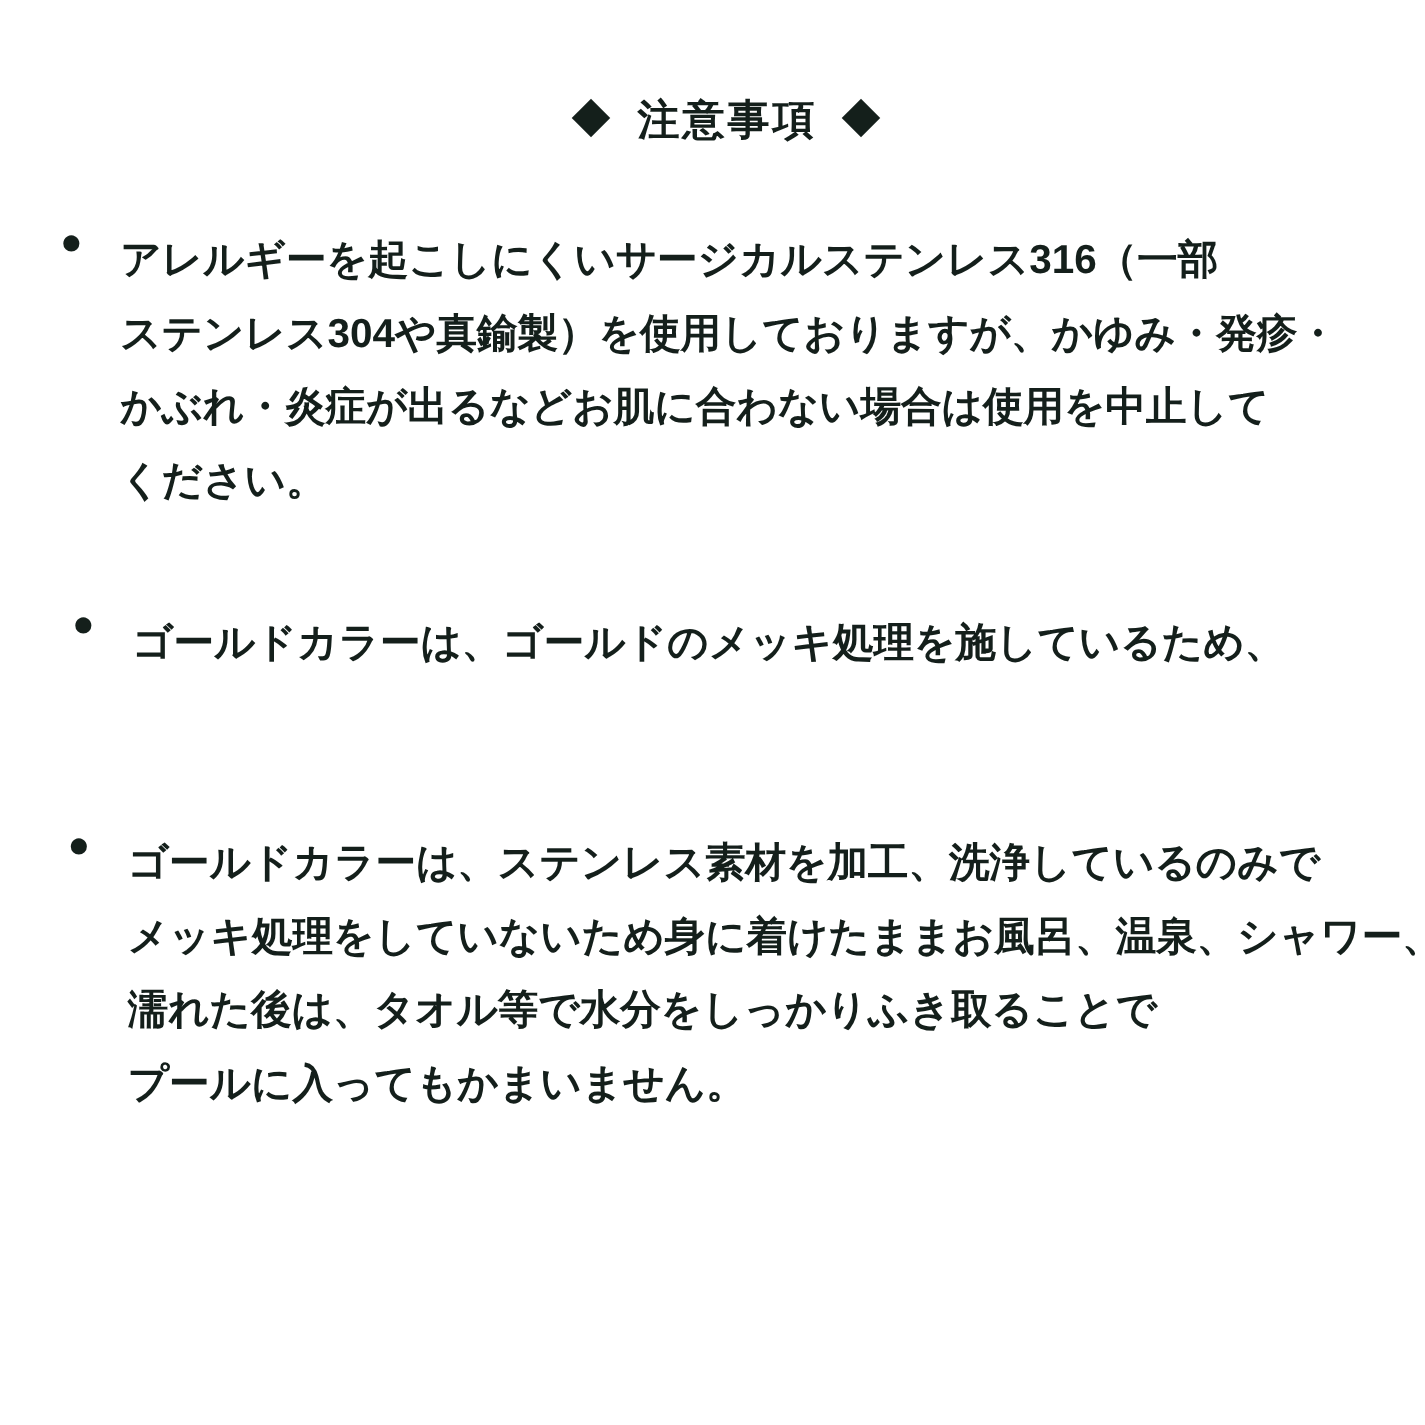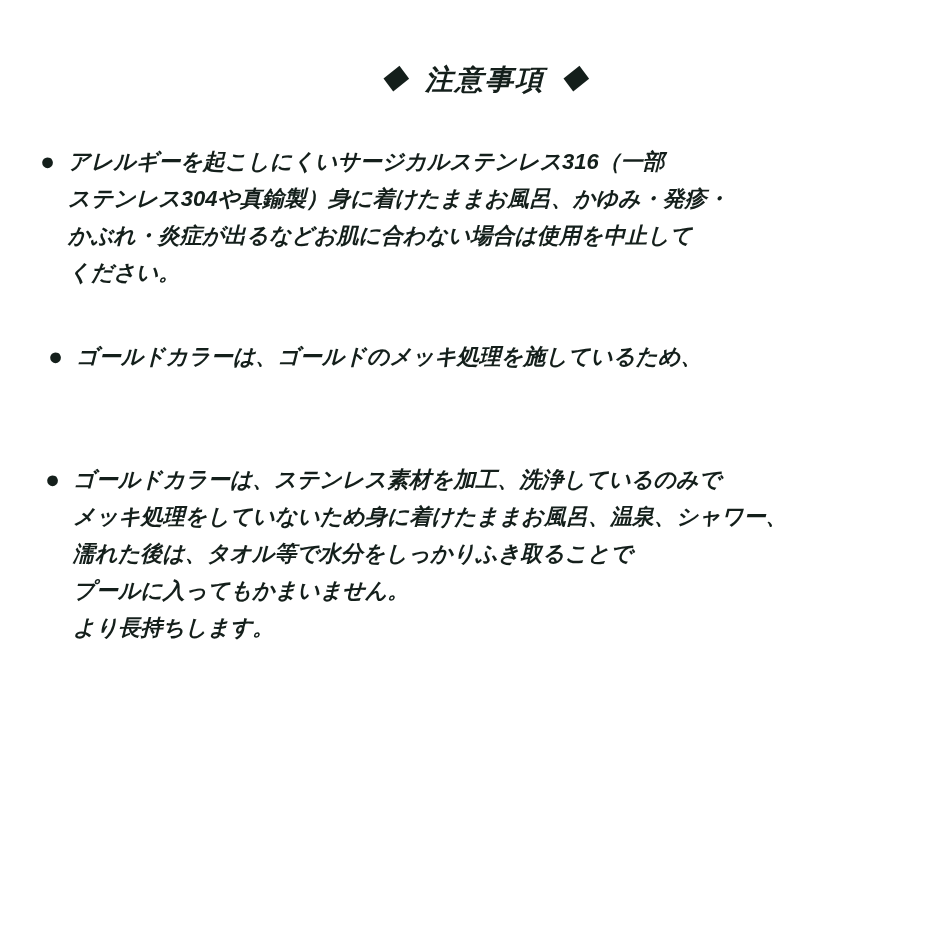--- a/index.html
+++ b/index.html
@@ -13,21 +13,20 @@
     overflow: hidden;
     font-family: "Liberation Sans", sans-serif;
     font-weight: 700;
     color: #141f1b;
   }
   .page {
     box-sizing: border-box;
     width: 950px;
     height: 680px;
     padding: 60px 20px 0 40px;
-    font-style: italic;
   }
   .title {
     margin: 0;
     font-size: 28px;
     line-height: 38px;
     text-align: center;
     letter-spacing: 2px;
     white-space: nowrap;
   }
   .title .diamond {
@@ -46,56 +45,55 @@
     flex: 0 0 auto;
     font-size: 25px;
     line-height: 37px;
     margin-right: 13px;
   }
   .lines {
     flex: 1 1 auto;
     min-width: 0;
   }
   .lines p {
-    margin: 0;
-    font-size: 22px;
+    margin: 12px;
+    font-size: 27px;
     line-height: 37px;
     white-space: nowrap;
   }
 </style>
 </head>
 <body>
 
 <main class="page">
 
   <h1 class="title">
     <span class="diamond">◆</span><span class="title-text">注意事項</span><span class="diamond">◆</span>
   </h1>
 
   <section class="notice notice-1">
     <span class="bullet">●</span>
     <div class="lines">
       <p>アレルギーを起こしにくいサージカルステンレス316（一部</p>
-      <p>ステンレス304や真鍮製）身に着けたままお風呂、かゆみ・発疹・</p>
+      <p>ステンレス304や真鍮製）を使用しておりますが、かゆみ・発疹・</p>
       <p>かぶれ・炎症が出るなどお肌に合わない場合は使用を中止して</p>
       <p>ください。</p>
     </div>
   </section>
 
   <section class="notice notice-2">
     <span class="bullet">●</span>
     <div class="lines">
       <p>ゴールドカラーは、ゴールドのメッキ処理を施しているため、</p>
     </div>
   </section>
 
   <section class="notice notice-3">
     <span class="bullet">●</span>
     <div class="lines">
       <p>ゴールドカラーは、ステンレス素材を加工、洗浄しているのみで</p>
       <p>メッキ処理をしていないため身に着けたままお風呂、温泉、シャワー、</p>
       <p>濡れた後は、タオル等で水分をしっかりふき取ることで</p>
       <p>プールに入ってもかまいません。</p>
-      <p>より長持ちします。</p>
     </div>
   </section>
 
 </main>
 
 </body></html>

